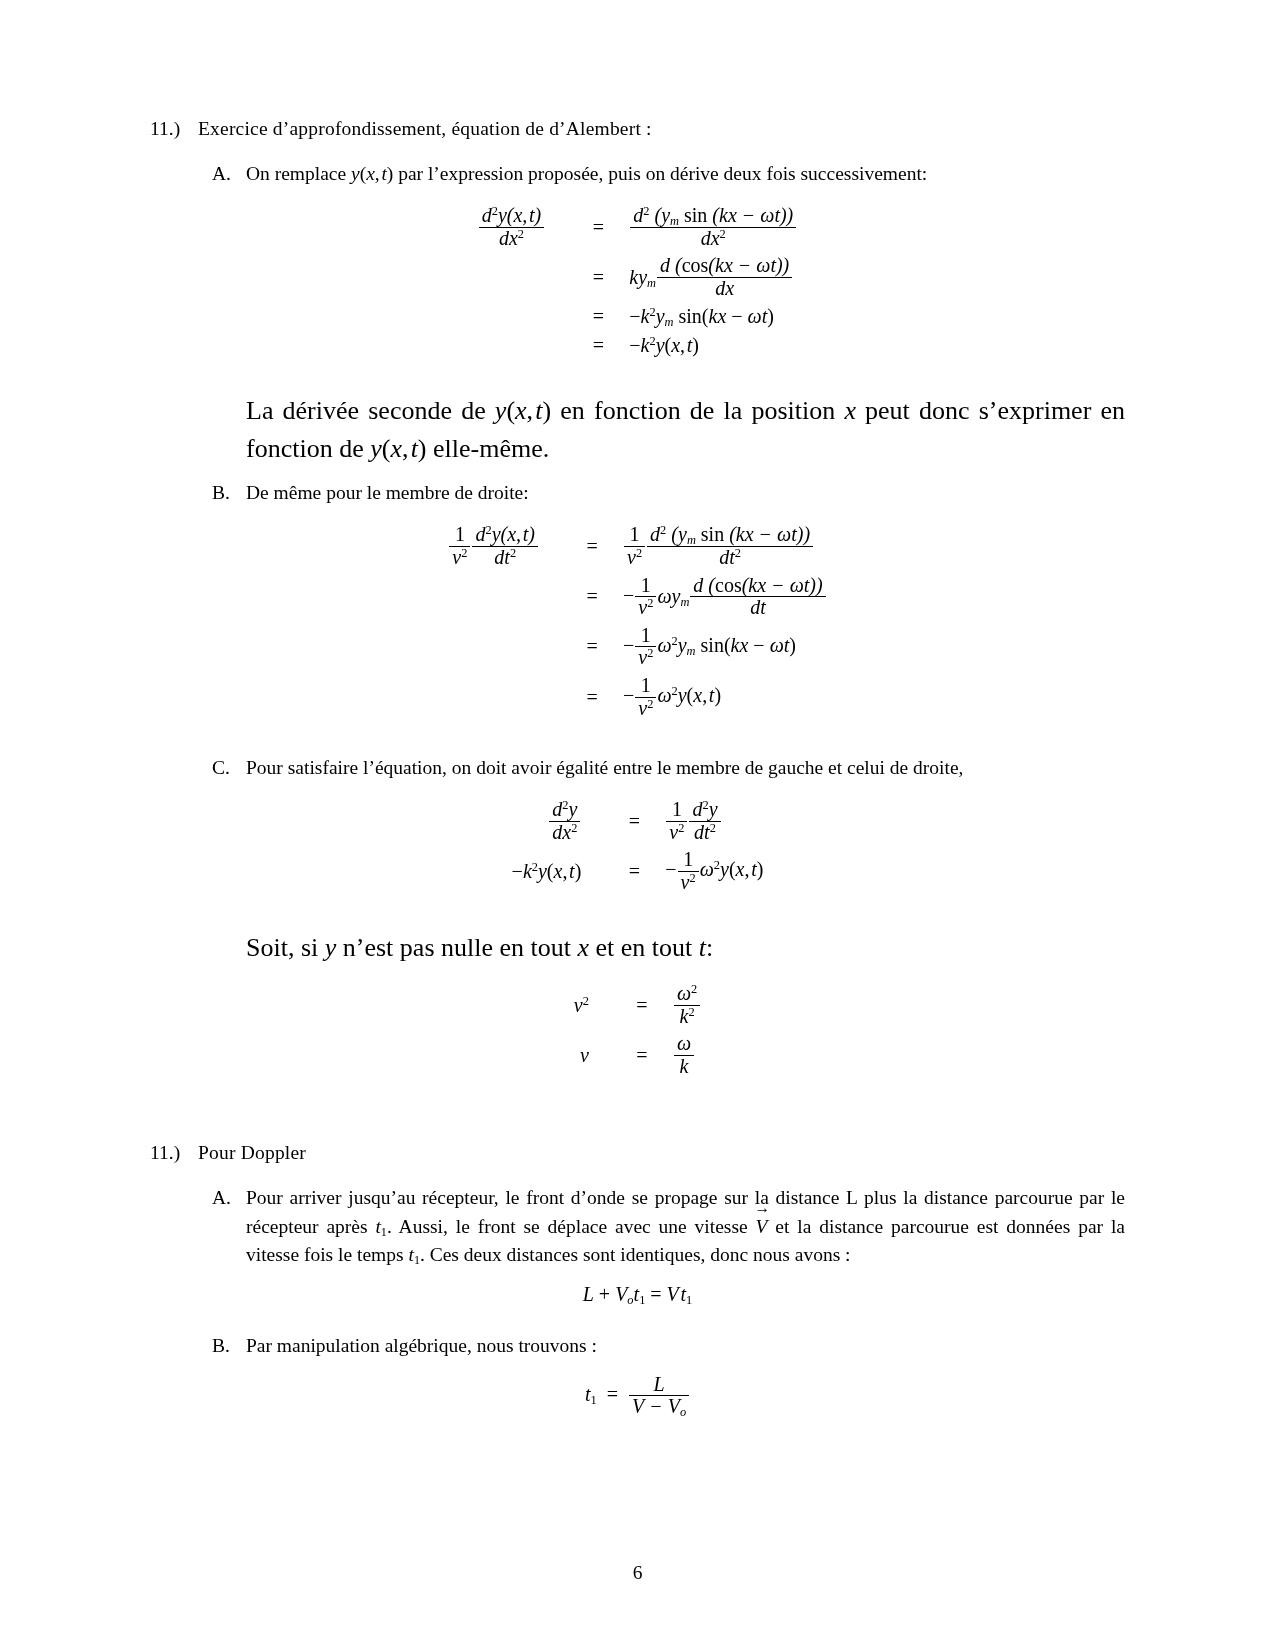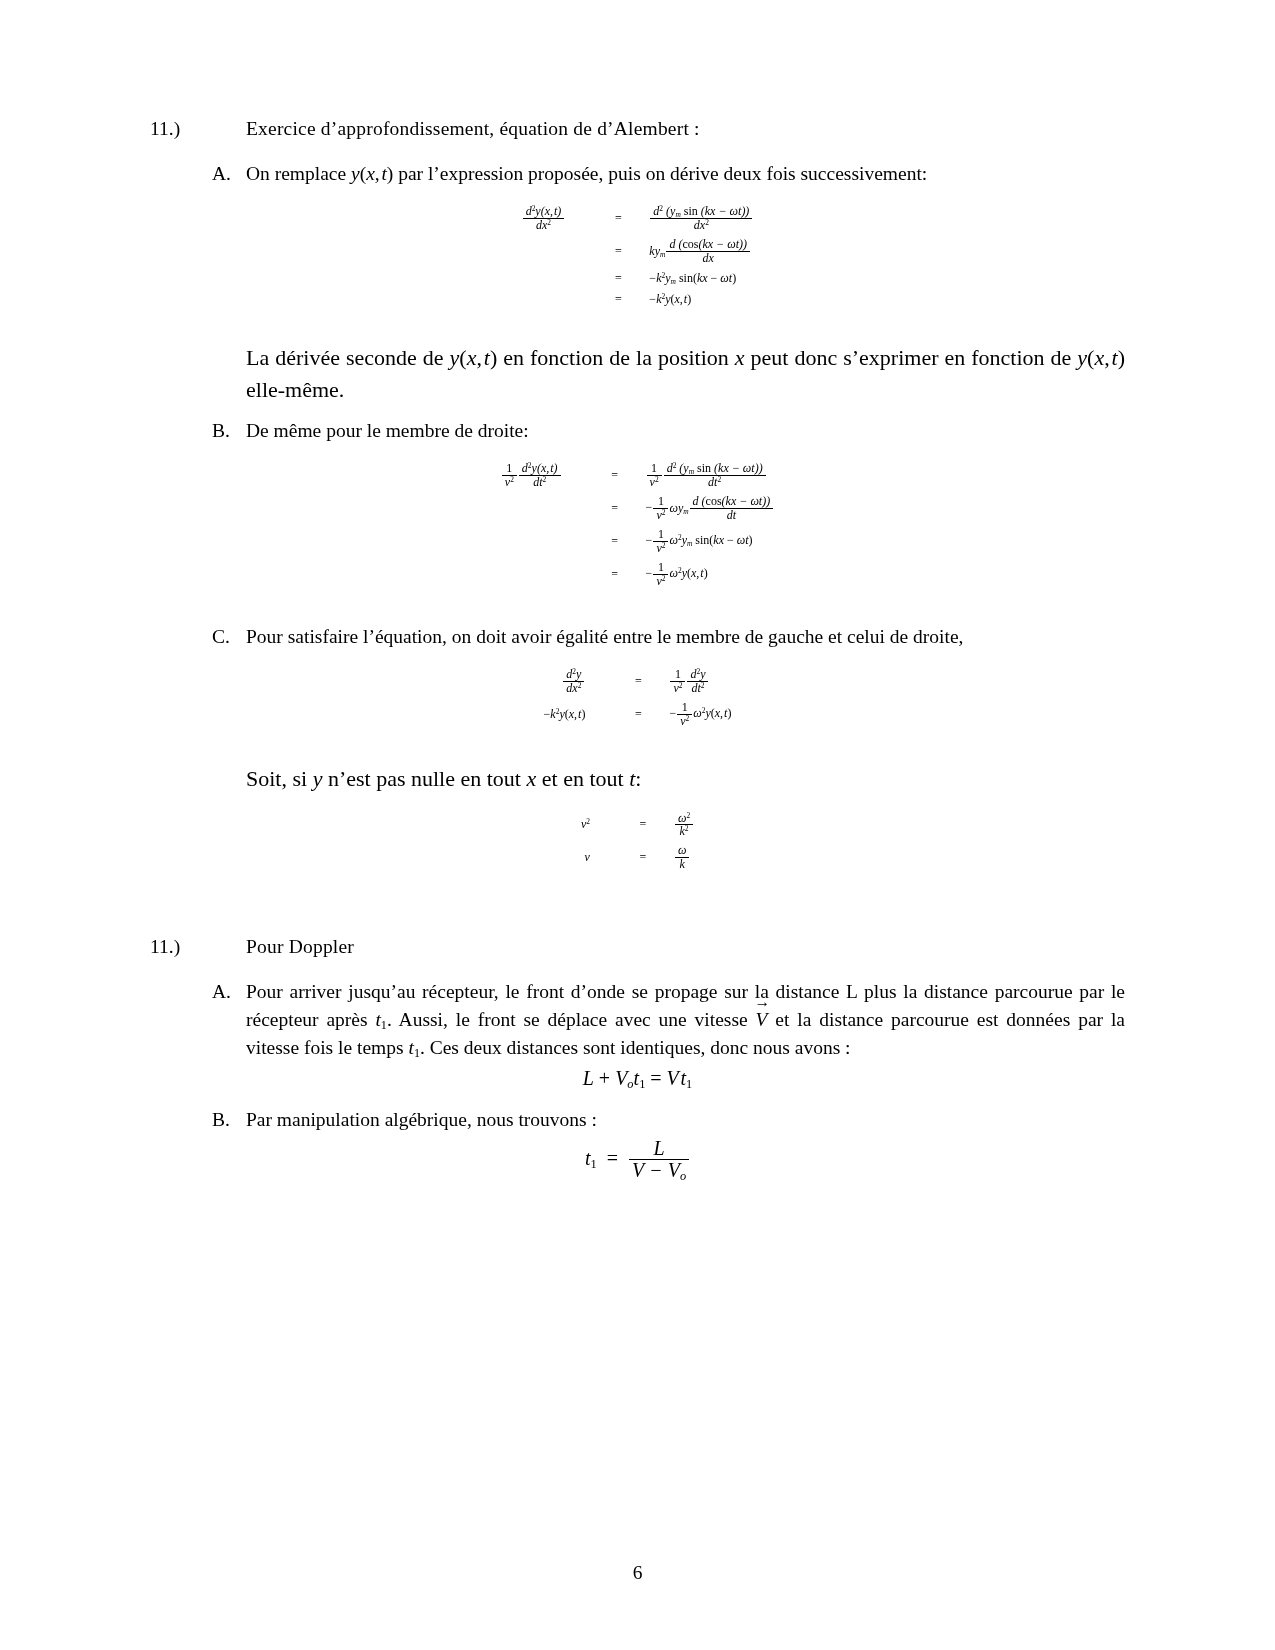--- a/index.html
+++ b/index.html
@@ -29,21 +29,20 @@
   .op { font-style: normal; }
   sup.en { font-size: 0.62em; vertical-align: 0.55em; font-style: normal; line-height: 0; }
   sub.s { font-size: 0.62em; vertical-align: -0.28em; font-style: italic; line-height: 0; }
   sub.sn { font-size: 0.62em; vertical-align: -0.28em; font-style: normal; line-height: 0; }
 
   
   .numitem {
     display: flex;
     align-items: baseline;
     font-size: 19.5px;
-    gap: 48px;
   }
   .numitem .marker {
     width: 48px;
     flex: 0 0 48px;
     text-align: left;
     font-weight: normal;
   }
   .numitem .heading {
     font-weight: normal;
     letter-spacing: 0.2px;
@@ -62,21 +61,21 @@
     text-align: left;
   }
   .subitem .body {
     flex: 1 1 auto;
     text-align: justify;
     text-justify: inter-word;
     line-height: 1.44;
   }
   .para {
     margin-left: 96px;
-    font-size: 22px;
+    font-size: 26px;
     text-align: justify;
     line-height: 1.44;
   }
 
   
   .frac {
     display: inline-block;
     vertical-align: middle;
     text-align: center;
     font-style: italic;
@@ -88,33 +87,33 @@
     display: block;
     border-top: 1.1px solid #000;
     padding: 0 3px;
   }
   .mrow { display: inline-block; vertical-align: middle; }
 
   
   table.eqn {
     border-collapse: collapse;
     margin: 12px auto;
-    font-size: 12px;
+    font-size: 20px;
   }
   table.eqn td {
     padding: 3px 0;
     vertical-align: middle;
     white-space: nowrap;
   }
   table.eqn td.lhs { text-align: right; padding-right: 22px; }
   table.eqn td.rel { text-align: center; width: 34px; padding: 0 14px; font-style: normal; }
   table.eqn td.rhs { text-align: left; }
 
   .eqblock { margin: 14px 0 10px 0; }
-  .eqcenter { text-align: center; font-size: 20px; margin: 4px 0; }
+  .eqcenter { text-align: center; font-size: 20px; margin: 14px 0; }
 
   .spacer-sm { height: 12px; }
   .spacer-md { height: 20px; }
   .spacer-lg { height: 30px; }
 
   
   .vec { position: relative; display: inline-block; font-style: italic; }
   .vec > .arrow {
     position: absolute;
     left: -1px; right: -2px; top: -0.52em;

